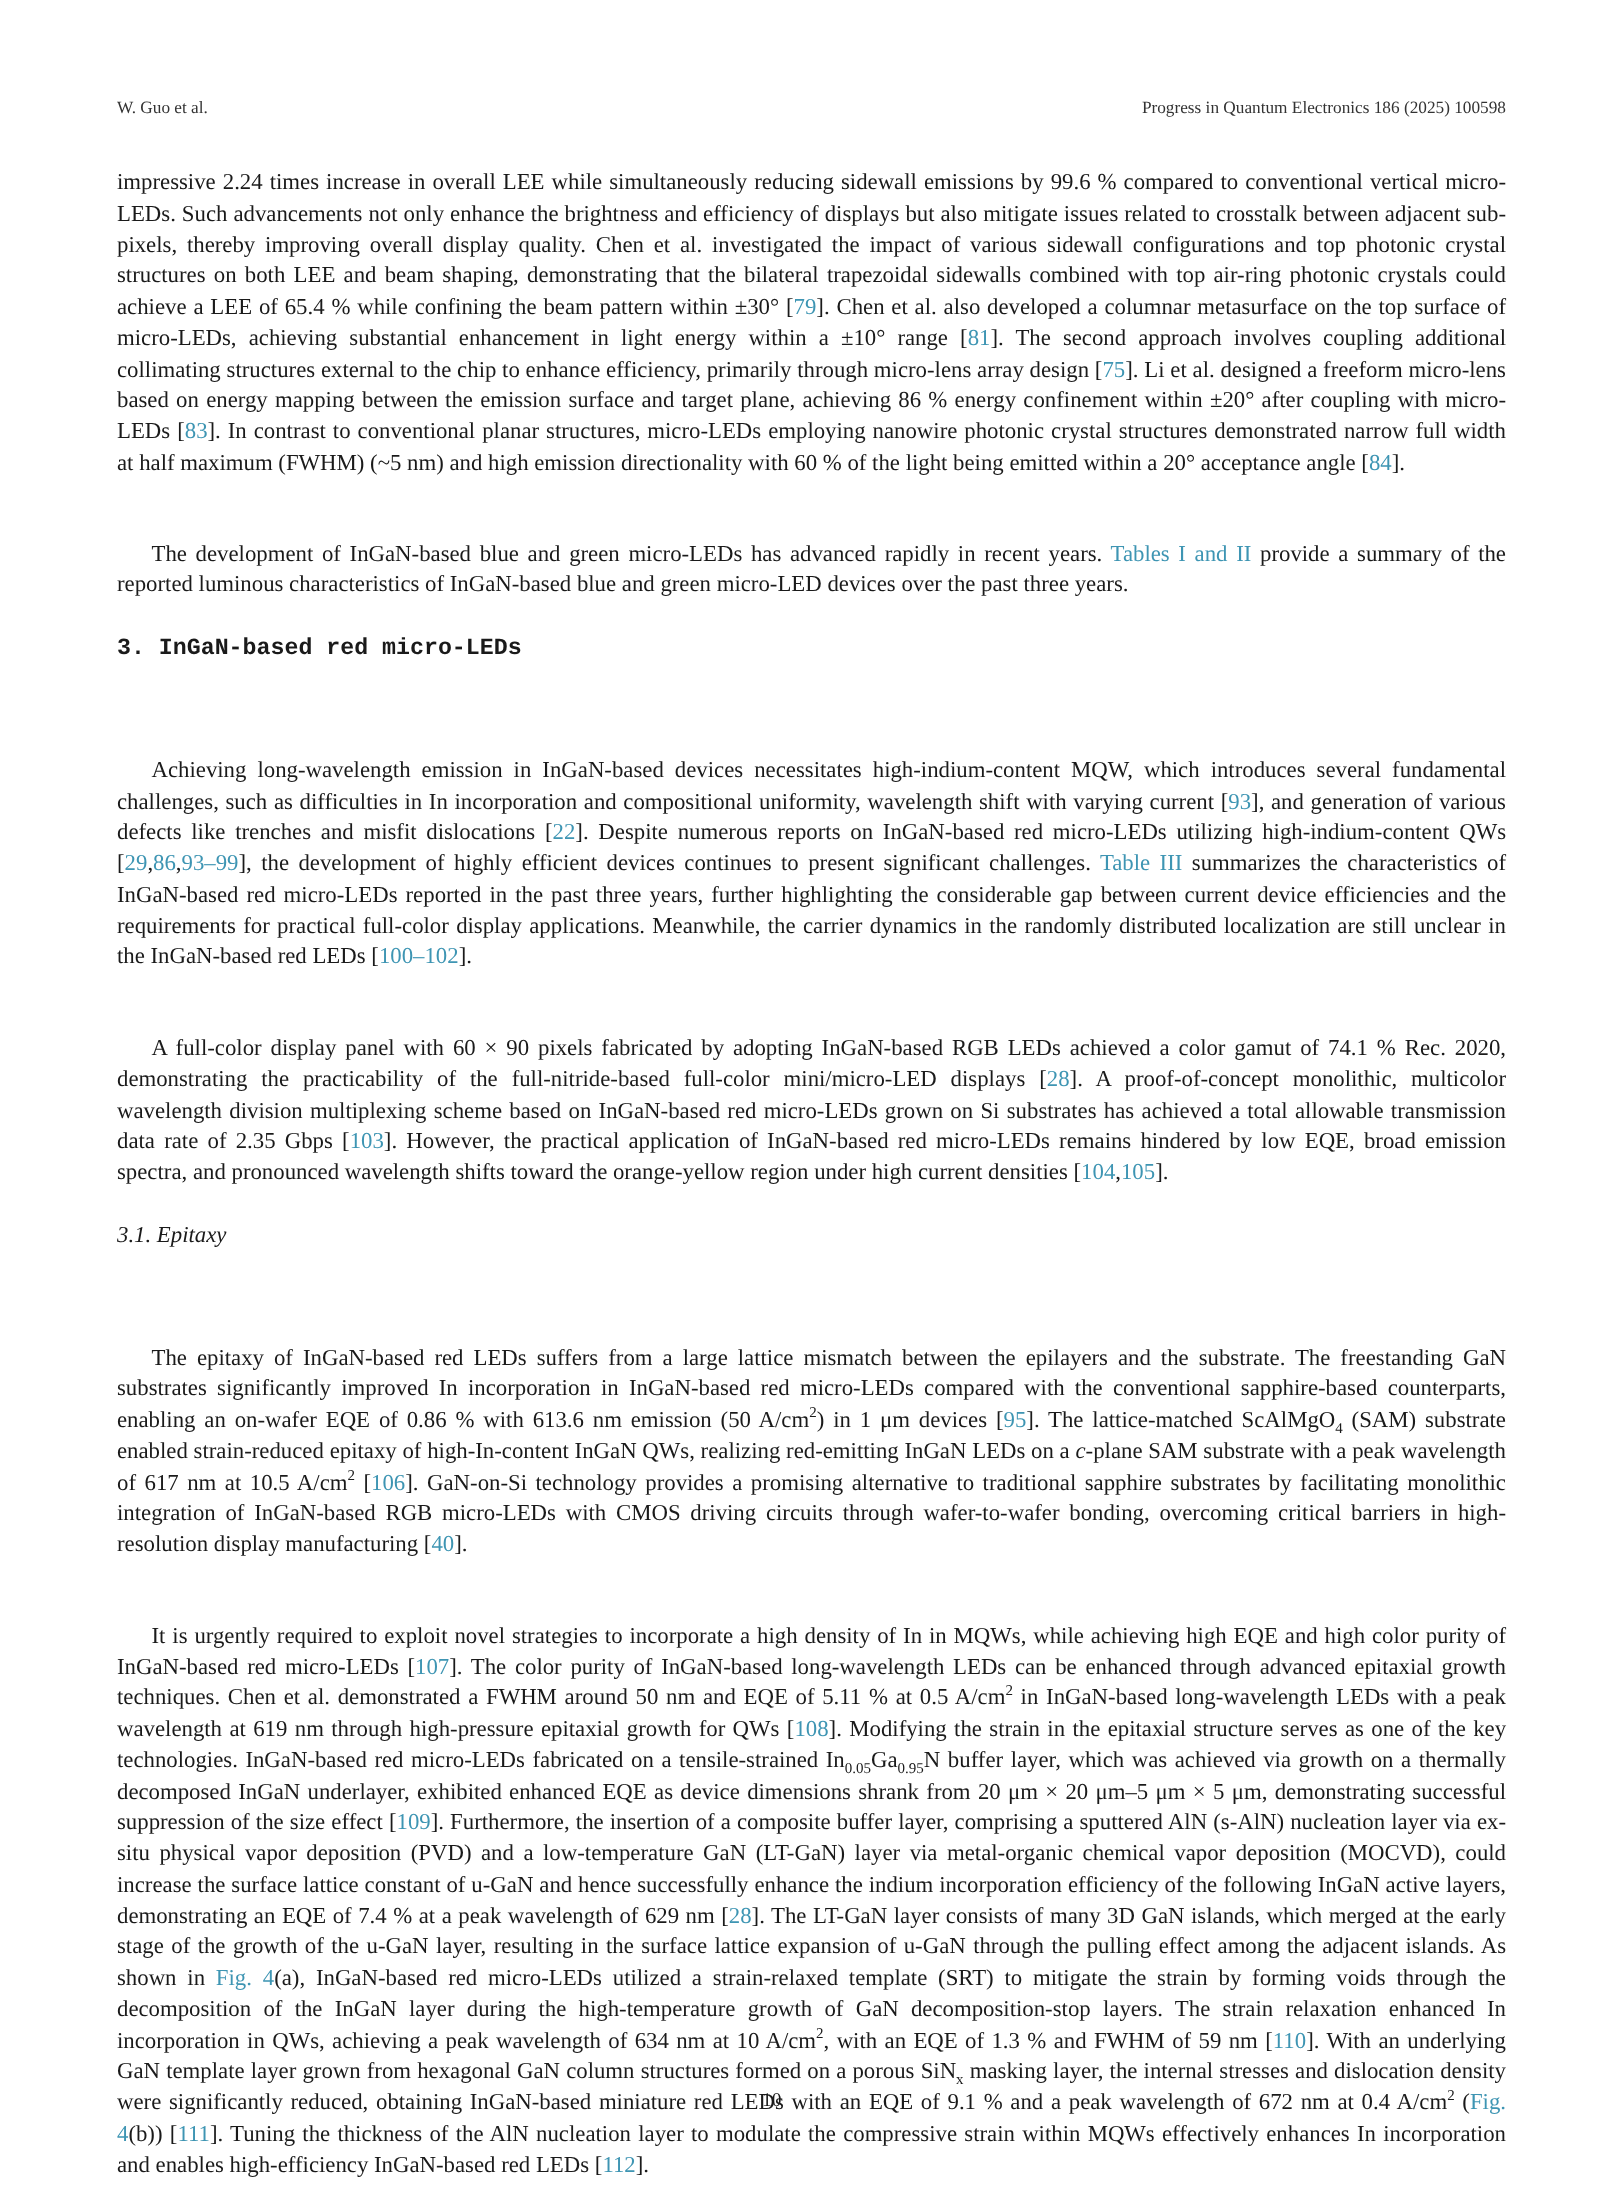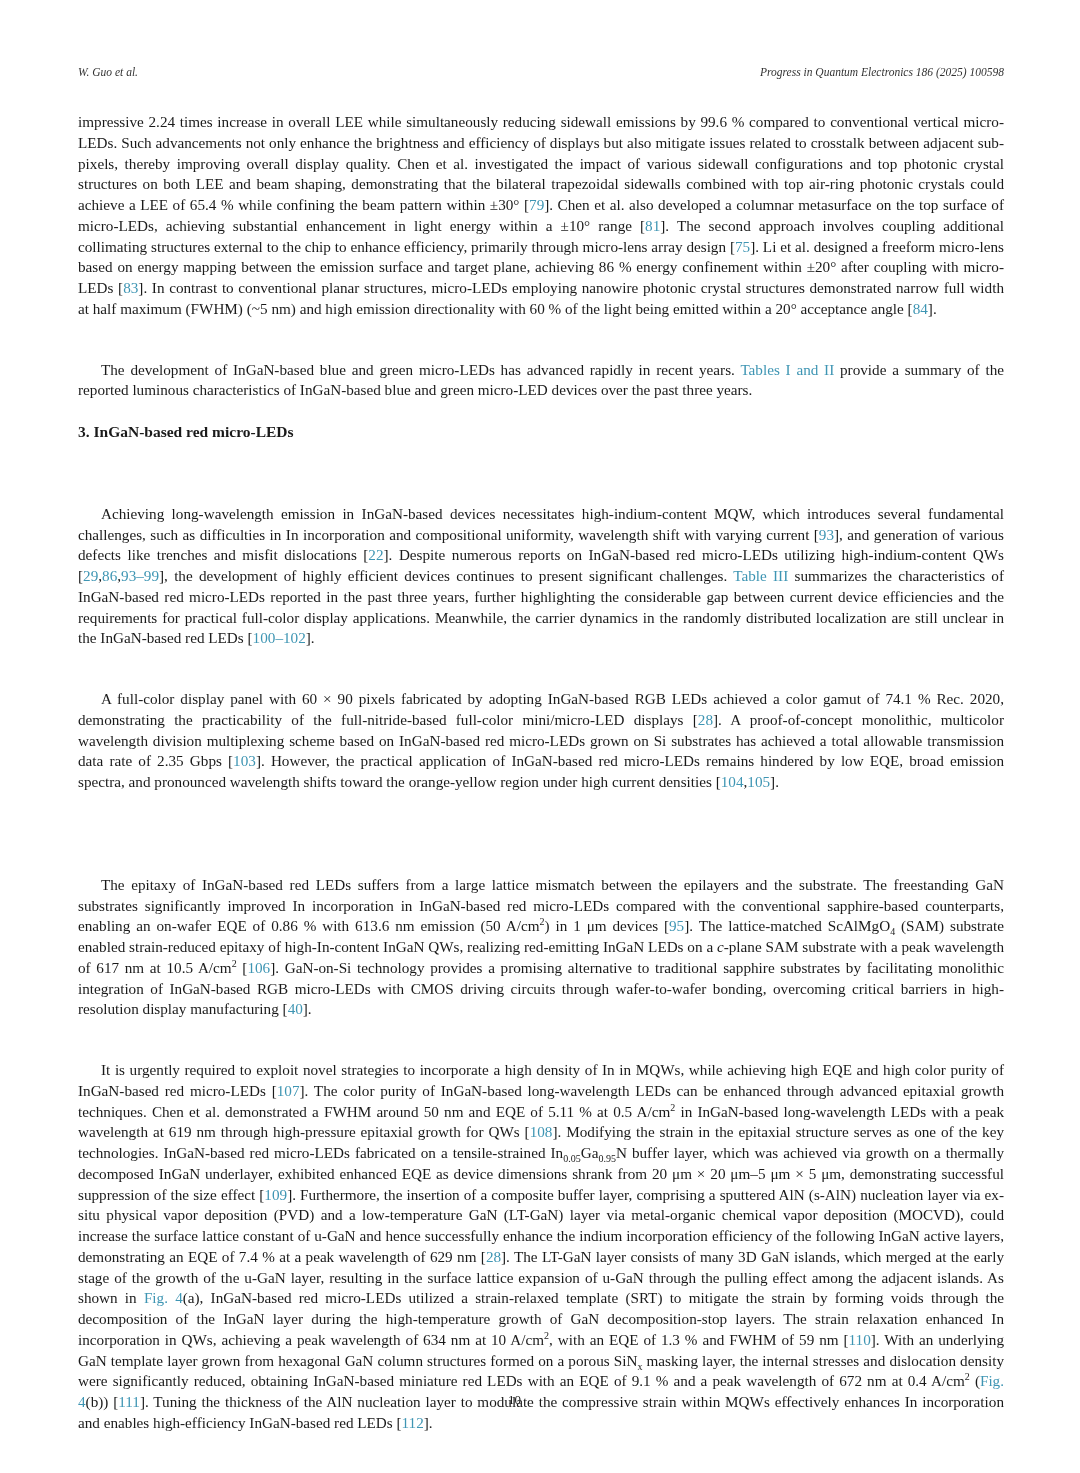--- a/index.html
+++ b/index.html
@@ -1,26 +1,26 @@
 <!DOCTYPE html>
 <html><head>
 <meta charset="utf-8">
 <style>
   html, body { margin:0; padding:0; background:#ffffff; }
   body { width:1080px; height:1473px; position:relative; overflow:hidden; color:#1a1a1a;
          font-family:"Liberation Serif", "DejaVu Serif", serif; }
   .running-head { position:absolute; top:66px; left:78px; right:76px; height:18px;
-         font-size:11.5px; font-style:italic; color:#333; }
+         font-size:11.5px; color:#333; }
   .running-head .left { position:absolute; left:0; top:0; }
   .running-head .right { position:absolute; right:0; top:0; }
   .body { position:absolute; left:78px; top:112px; width:926px; font-size:15.2px; line-height:20.75px; }
   p { margin:0; text-align:justify; hyphens:manual; }
   p.indent { text-indent:23px;margin-top:40px; }
   .link { color:#3e95b3; }
-  h2 { font-size:15.5px; font-weight:bold; margin:0; line-height:20.75px; }
+  h2 { font-size:15.5px; font-weight:bold; margin:0; line-height:20.75px;font-family:Liberation Mono, monospace; }
   h3 { font-size:15.2px; font-weight:normal; font-style:italic; margin:0; line-height:20.75px; }
   .gap-before-h2 { height:21px; }
   .gap-after-h2 { height:21px; }
   sup, sub { font-size:10px; line-height:0; }
   .page-number { position:absolute; top:1392px; left:0; width:1029px; text-align:center; font-size:13px; }
 </style>
 </head>
 <body>
 
 <div class="running-head">
@@ -30,18 +30,19 @@
 
 <div class="body">
   <p><span>impressive 2.24 times increase in overall LEE while simultaneously reducing sidewall emissions by 99.6 % compared to conventional vertical micro-LEDs. Such advancements not only enhance the brightness and efficiency of displays but also mitigate issues related to crosstalk between adjacent sub-pixels, thereby improving overall display quality. Chen et al. investigated the impact of various sidewall configurations and top photonic crystal structures on both LEE and beam shaping, demonstrating that the bilateral trapezoidal sidewalls combined with top air-ring photonic crystals could achieve a LEE of 65.4 % while confining the beam pattern within ±30° [</span><span class="link">79</span><span>]. Chen et al. also developed a columnar metasurface on the top surface of micro-LEDs, achieving substantial enhancement in light energy within a ±10° range [</span><span class="link">81</span><span>]. The second approach involves coupling additional collimating structures external to the chip to enhance efficiency, primarily through micro-lens array design [</span><span class="link">75</span><span>]. Li et al. designed a freeform micro-lens based on energy mapping between the emission surface and target plane, achieving 86 % energy confinement within ±20° after coupling with micro-LEDs [</span><span class="link">83</span><span>]. In contrast to conventional planar structures, micro-LEDs employing nanowire photonic crystal structures demonstrated narrow full width at half maximum (FWHM) (~5 nm) and high emission directionality with 60 % of the light being emitted within a 20° acceptance angle [</span><span class="link">84</span><span>].</span></p>
   <p class="indent"><span>The development of InGaN-based blue and green micro-LEDs has advanced rapidly in recent years. </span><span class="link">Tables I and II</span><span> provide a summary of the reported luminous characteristics of InGaN-based blue and green micro-LED devices over the past three years.</span></p>
   <div class="gap-before-h2"></div>
   <h2>3.  InGaN-based red micro-LEDs</h2>
   <div class="gap-after-h2"></div>
   <p class="indent"><span>Achieving long-wavelength emission in InGaN-based devices necessitates high-indium-content MQW, which introduces several fundamental challenges, such as difficulties in In incorporation and compositional uniformity, wavelength shift with varying current [</span><span class="link">93</span><span>], and generation of various defects like trenches and misfit dislocations [</span><span class="link">22</span><span>]. Despite numerous reports on InGaN-based red micro-LEDs utilizing high-indium-content QWs [</span><span class="link">29</span><span>,</span><span class="link">86</span><span>,</span><span class="link">93–99</span><span>], the development of highly efficient devices continues to present sig­nificant challenges. </span><span class="link">Table III</span><span> summarizes the characteristics of InGaN-based red micro-LEDs reported in the past three years, further highlighting the considerable gap between current device efficiencies and the requirements for practical full-color display applications. Meanwhile, the carrier dynamics in the randomly distributed localization are still unclear in the InGaN-based red LEDs [</span><span class="link">100–102</span><span>].</span></p>
   <p class="indent"><span>A full-color display panel with 60 × 90 pixels fabricated by adopting InGaN-based RGB LEDs achieved a color gamut of 74.1 % Rec. 2020, demonstrating the practicability of the full-nitride-based full-color mini/micro-LED displays [</span><span class="link">28</span><span>]. A proof-of-concept mono­lithic, multicolor wavelength division multiplexing scheme based on InGaN-based red micro-LEDs grown on Si substrates has achieved a total allowable transmission data rate of 2.35 Gbps [</span><span class="link">103</span><span>]. However, the practical application of InGaN-based red micro-LEDs re­mains hindered by low EQE, broad emission spectra, and pronounced wavelength shifts toward the orange-yellow region under high current densities [</span><span class="link">104</span><span>,</span><span class="link">105</span><span>].</span></p>
   <div class="gap-before-h2"></div>
+  <h3>3.1.  Epitaxy</h3>
   <div class="gap-after-h2"></div>
   <p class="indent"><span>The epitaxy of InGaN-based red LEDs suffers from a large lattice mismatch between the epilayers and the substrate. The free­standing GaN substrates significantly improved In incorporation in InGaN-based red micro-LEDs compared with the conventional sapphire-based counterparts, enabling an on-wafer EQE of 0.86 % with 613.6 nm emission (50 A/cm</span><sup>2</sup><span>) in 1 μm devices [</span><span class="link">95</span><span>]. The lattice-matched ScAlMgO</span><sub>4</sub><span> (SAM) substrate enabled strain-reduced epitaxy of high-In-content InGaN QWs, realizing red-emitting InGaN LEDs on a </span><i>c</i><span>-plane SAM substrate with a peak wavelength of 617 nm at 10.5 A/cm</span><sup>2</sup><span> [</span><span class="link">106</span><span>]. GaN-on-Si technology provides a promising alternative to traditional sapphire substrates by facilitating monolithic integration of InGaN-based RGB micro-LEDs with CMOS driving circuits through wafer-to-wafer bonding, overcoming critical barriers in high-resolution display manufacturing [</span><span class="link">40</span><span>].</span></p>
   <p class="indent"><span>It is urgently required to exploit novel strategies to incorporate a high density of In in MQWs, while achieving high EQE and high color purity of InGaN-based red micro-LEDs [</span><span class="link">107</span><span>]. The color purity of InGaN-based long-wavelength LEDs can be enhanced through advanced epitaxial growth techniques. Chen et al. demonstrated a FWHM around 50 nm and EQE of 5.11 % at 0.5 A/cm</span><sup>2</sup><span> in InGaN-based long-wavelength LEDs with a peak wavelength at 619 nm through high-pressure epitaxial growth for QWs [</span><span class="link">108</span><span>]. Modifying the strain in the epitaxial structure serves as one of the key technologies. InGaN-based red micro-LEDs fabricated on a tensile-strained In</span><sub>0.05</sub><span>Ga</span><sub>0.95</sub><span>N buffer layer, which was achieved via growth on a thermally decomposed InGaN underlayer, exhibited enhanced EQE as device dimensions shrank from 20 μm × 20 μm–5 μm × 5 μm, demonstrating successful suppression of the size effect [</span><span class="link">109</span><span>]. Furthermore, the insertion of a composite buffer layer, comprising a sputtered AlN (s-AlN) nucleation layer via ex-situ physical vapor deposition (PVD) and a low-temperature GaN (LT-GaN) layer via metal-organic chemical vapor deposition (MOCVD), could increase the surface lattice constant of u-GaN and hence successfully enhance the indium incorporation efficiency of the following InGaN active layers, demonstrating an EQE of 7.4 % at a peak wavelength of 629 nm [</span><span class="link">28</span><span>]. The LT-GaN layer consists of many 3D GaN islands, which merged at the early stage of the growth of the u-GaN layer, resulting in the surface lattice expansion of u-GaN through the pulling effect among the adjacent islands. As shown in </span><span class="link">Fig. 4</span><span>(a), InGaN-based red micro-LEDs utilized a strain-relaxed template (SRT) to mitigate the strain by forming voids through the decomposition of the InGaN layer during the high-temperature growth of GaN decomposition-stop layers. The strain relaxation enhanced In incorporation in QWs, achieving a peak wavelength of 634 nm at 10 A/cm</span><sup>2</sup><span>, with an EQE of 1.3 % and FWHM of 59 nm [</span><span class="link">110</span><span>]. With an underlying GaN template layer grown from hexagonal GaN column structures formed on a porous SiN</span><sub>x</sub><span> masking layer, the internal stresses and dislocation density were significantly reduced, obtaining InGaN-based miniature red LEDs with an EQE of 9.1 % and a peak wavelength of 672 nm at 0.4 A/cm</span><sup>2</sup><span> (</span><span class="link">Fig. 4</span><span>(b)) [</span><span class="link">111</span><span>]. Tuning the thickness of the AlN nucleation layer to modulate the compressive strain within MQWs effectively enhances In incorpo­ration and enables high-efficiency InGaN-based red LEDs [</span><span class="link">112</span><span>].</span></p>
 </div>
 
 <div class="page-number">10</div>
 
 </body></html>

